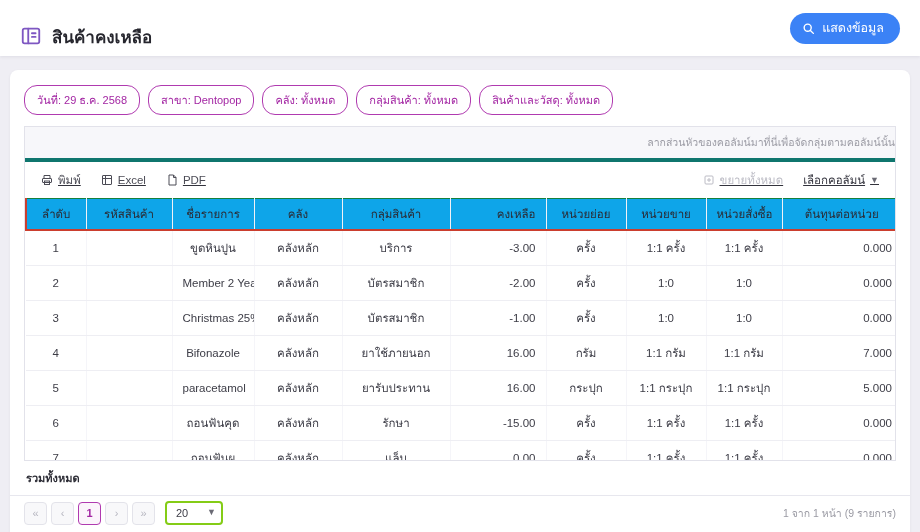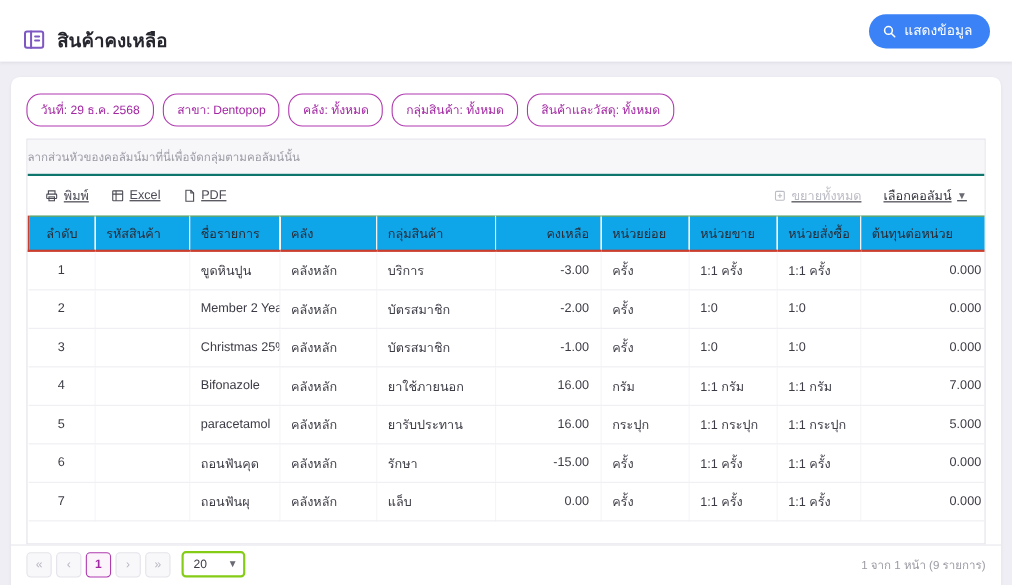--- a/index.html
+++ b/index.html
@@ -37,21 +37,21 @@
     border-radius:13px; font-size:11px; padding:5px 12px; cursor:pointer;
     white-space:nowrap;
   }
   
   .grid-wrap {
     flex:1; margin:0 14px; border:1px solid #e2e2ea;
     display:flex; flex-direction:column; overflow:hidden; background:#fff;
   }
   .group-hint {
     background:#f7f7fa; color:#9b9ba4; font-size:10.5px;
-    text-align:left; padding:7px 0; border-bottom:2px solid #0f766e;
+    text-align:right; padding:7px 0; border-bottom:4px solid #0f766e;
   }
   .toolbar {
     display:flex; align-items:center; justify-content:space-between;
     padding:4px 8px; background:#fff;
   }
   .tb-group { display:flex; align-items:center; gap:4px;text-decoration:underline; }
   .tb-btn {
     display:flex; align-items:center; gap:5px; background:none; border:none;
     font-family:inherit; font-size:11.5px; color:#4c4c56; padding:5px 8px;
     cursor:pointer; border-radius:4px;
@@ -69,21 +69,21 @@
   }
   thead th:first-child { border-left:2px solid #cb3e2e; }
   thead th:last-child  { border-right:2px solid #cb3e2e; }
   tbody td {
     padding:8px 10px; color:#3c3c46;
     border-bottom:1px solid #eeeef3; border-right:1px solid #f5f5f9;
     white-space:nowrap; overflow:hidden;
   }
   tbody td:last-child { border-right:none; }
   .al-c { text-align:center; }
-  .al-l { text-align:left; }
+  .al-l { text-align:center; }
   .al-r { text-align:right; }
   .spacer { flex:1; }
   
   .total-row { padding:8px 16px; font-size:11px; font-weight:700; color:#2c2c35; }
   .pagination {
     border-top:1px solid #e7e7ee; background:#fff;
     display:flex; align-items:center; justify-content:space-between;
     padding:5px 14px 7px 14px;
   }
   .pg-left { display:flex; align-items:center; gap:4px; }
@@ -302,20 +302,21 @@
             <td class="al-l">1:1 ครั้ง</td>
             <td class="al-r">0.000</td>
           </tr>
         </tbody>
     </table>
 
     <div class="spacer"></div>
 
   </div>
 
+  <div class="total-row">รวมทั้งหมด</div>
 
   <div class="pagination">
     <div class="pg-left">
       <button class="pg-btn">«</button>
       <button class="pg-btn">‹</button>
       <button class="pg-btn active">1</button>
       <button class="pg-btn">›</button>
       <button class="pg-btn">»</button>
       <span class="select-wrap">
         <select class="page-size">

